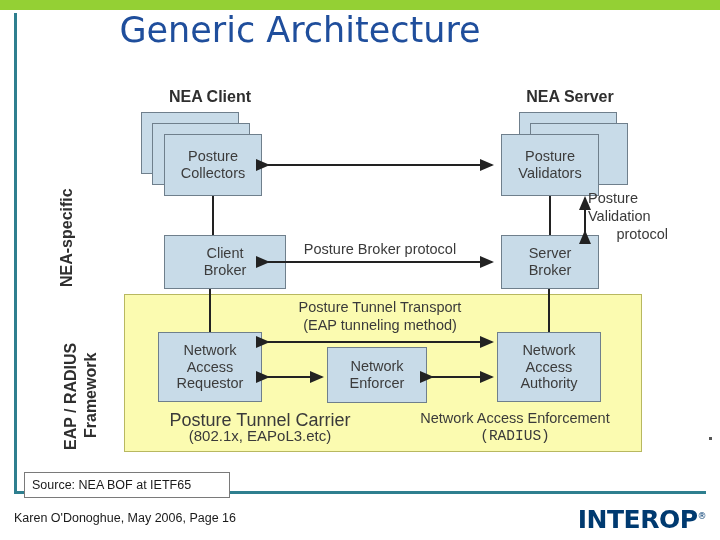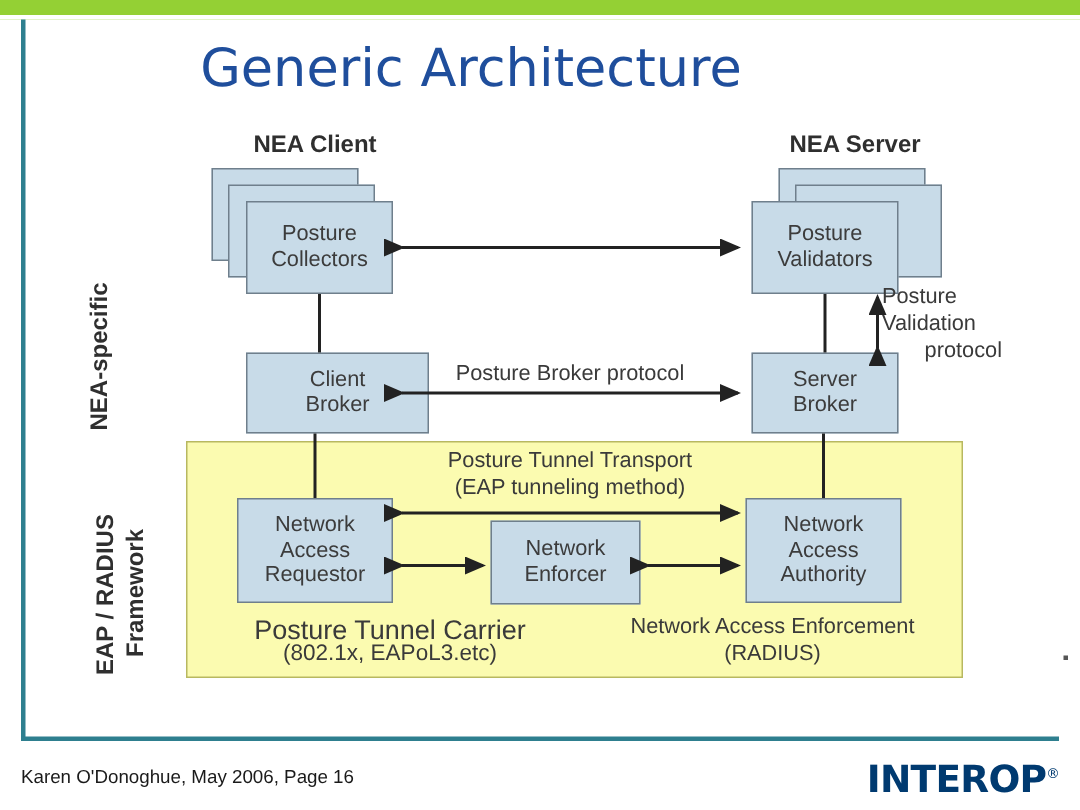--- a/index.html
+++ b/index.html
@@ -48,28 +48,27 @@
     position: absolute;
     left: 14px;
     top: 491px;
     width: 692px;
     height: 3px;
     background: #2e7f8f;
   }
   .title {
     position: absolute;
     left: 0;
-    top: 26px;
+    top: 10px;
     width: 600px;
     text-align: center;
     font-size: 35px;
     color: #1f4e9c;
     font-family: "DejaVu Sans", sans-serif;
     letter-spacing: 0px;
-    padding-left: 14px;
   }
   
   .diagram {
     position: absolute;
     left: 40px;
     top: 82px;
     width: 640px;
     height: 375px;
   }
   .lbl {
@@ -293,26 +292,29 @@
     <div class="lbl" style="left:548px; top:126px; width:96px; font-size:14.5px; text-align:left;">Validation</div>
     <div class="lbl" style="left:532px; top:144px; width:96px; font-size:14.5px; text-align:right;">protocol</div>
 
     <div class="lbl" style="left:230px; top:217px; width:220px; font-size:14.5px;">Posture Tunnel Transport</div>
     <div class="lbl" style="left:230px; top:235px; width:220px; font-size:14.5px;">(EAP tunneling method)</div>
 
     <div class="lbl" style="left:110px; top:328px; width:220px; font-size:18px;">Posture Tunnel Carrier</div>
     <div class="lbl" style="left:110px; top:346px; width:220px; font-size:15px;">(802.1x, EAPoL3.etc)</div>
 
     <div class="lbl" style="left:350px; top:328px; width:250px; font-size:14.5px;">Network Access Enforcement</div>
-    <div class="lbl" style="left:350px; top:346px; width:250px; font-size:14.5px;">(RADIUS)</div>
+    <div class="lbl" style="left:350px; top:346px; width:250px; font-size:14.5px;font-family:Liberation Mono, monospace;">(RADIUS)</div>
 
   </div>
 
   <div class="dot"></div>
 
+  <div class="sourcebox">
+    <span>Source: NEA BOF at IETF65</span>
+  </div>
 
   <div class="footer-text">Karen O'Donoghue, May 2006, Page 16</div>
 
   <div class="interop">
     <span>INTEROP</span><span class="reg">®</span>
   </div>
 
 </div>
 
 </body></html>

